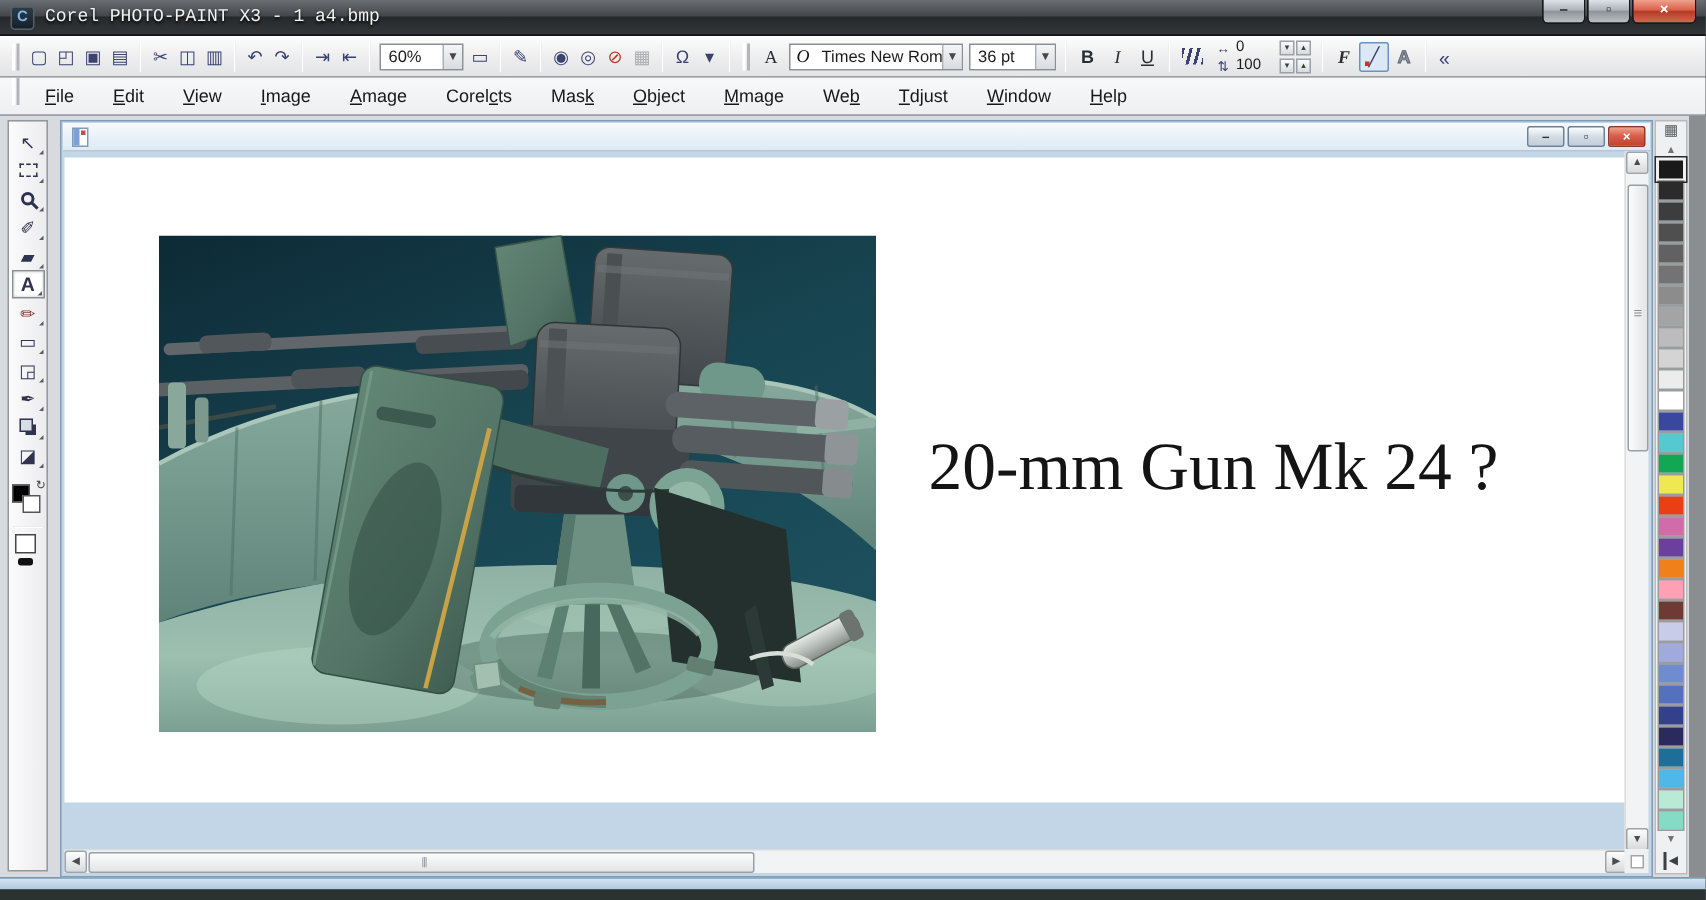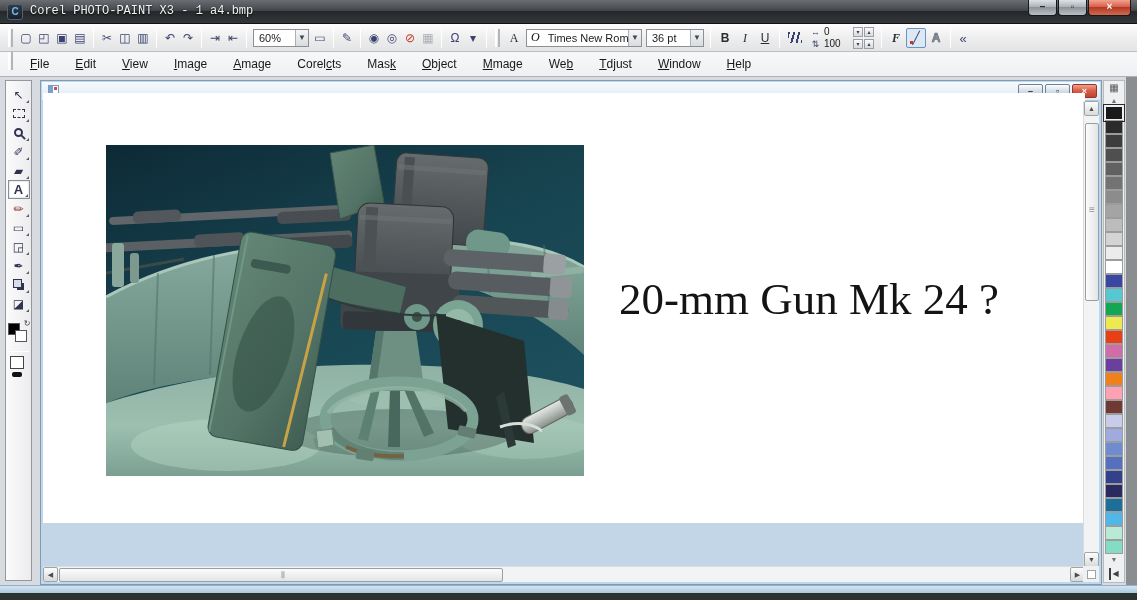--- a/index.html
+++ b/index.html
@@ -110,21 +110,21 @@
     border:1px solid #7d9cb8;}
   #doc-icon::before{content:"";position:absolute;left:0;top:0;width:4px;height:11px;background:#7aa0d4;}
   #doc-icon::after{content:"";position:absolute;right:1px;top:1px;width:3px;height:3px;background:#c0504d;}
   #doc-title{position:absolute;left:23px;top:3px;white-space:nowrap;}
   .doc-btns{position:absolute;right:3px;top:2px;display:flex;}
   .doc-btn{width:25px;height:14px;margin-left:2px;border:1px solid #6d8196;border-radius:2px;
     background:linear-gradient(#fcfdfe,#d4dde6 50%,#c2cdd8);font-size:9px;font-weight:bold;
     color:#2c3034;text-align:center;line-height:12px;}
   .doc-btn.close{background:linear-gradient(#f0a28e,#d9604a 45%,#c04330);color:#fff;
     border-color:#8c3a2a;}
-  #canvas{position:absolute;left:2px;top:12px;width:1042px;height:430px;background:#fff;overflow:hidden;}
+  #canvas{position:absolute;left:2px;top:24px;width:1042px;height:430px;background:#fff;overflow:hidden;}
   #photo{position:absolute;left:63px;top:52px;width:478px;height:331px;}
   #canvas-text{position:absolute;left:576px;top:180px;width:460px;
     font-family:"Liberation Serif", serif;font-size:45px;color:#141414;white-space:nowrap;}
 
   
   .sb{position:absolute;background:#f2f3f4;}
   #vsb{right:2px;top:20px;width:16px;height:466px;border-left:1px solid #dcdcdc;}
   #hsb{left:2px;bottom:2px;height:16px;width:1042px;border-top:1px solid #dcdcdc;}
   .sb-btn{position:absolute;width:15px;height:15px;border:1px solid #9fa4a8;border-radius:2px;
     background:linear-gradient(#fdfdfd,#d8dadc);color:#4a4d50;font-size:7px;text-align:center;

